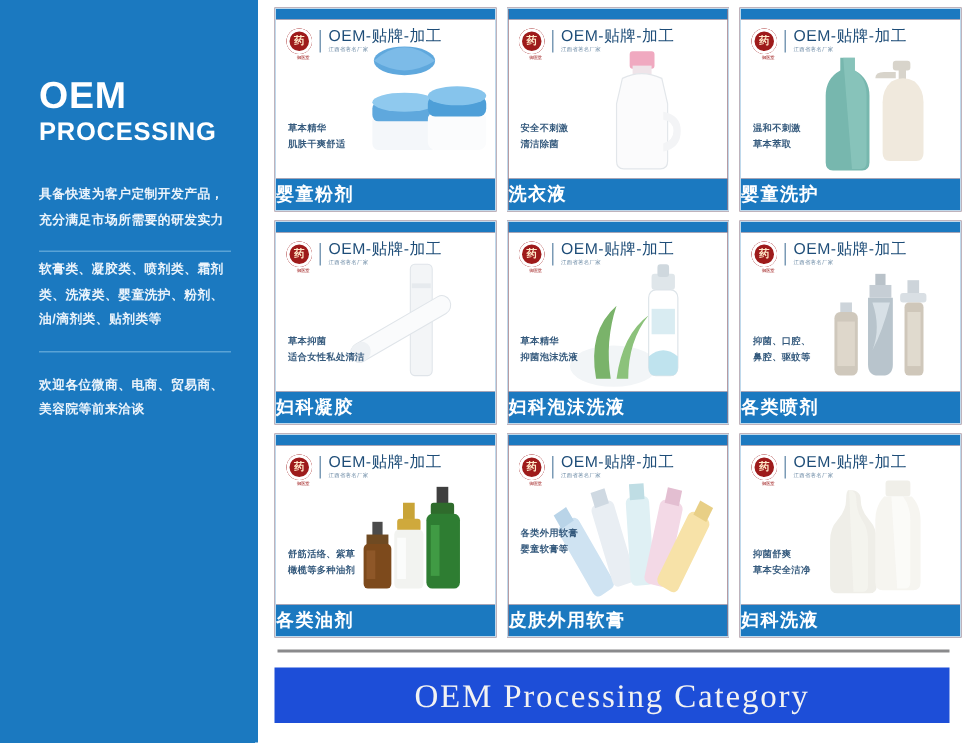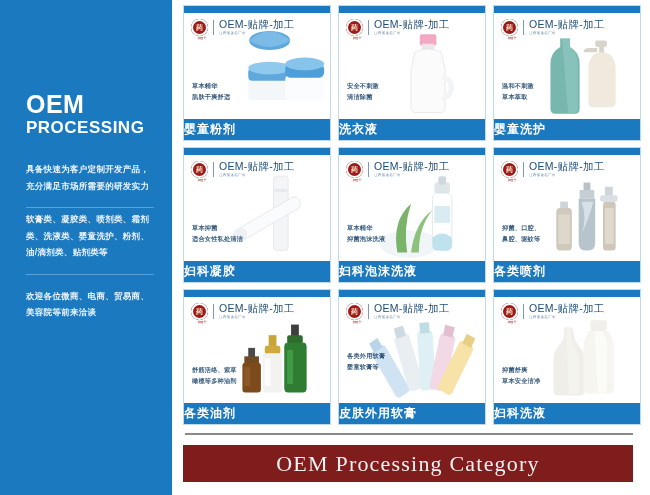--- a/index.html
+++ b/index.html
@@ -8,21 +8,21 @@
     font-family:"Liberation Sans","DejaVu Sans",sans-serif;
     background:#ffffff;
     position:relative;
     overflow:hidden;
   }
 
   
   #left-panel{
     position:absolute; left:0; top:0; width:172px; height:495px;
     background:#1b79c0;
-    padding:90px 16px 0 26px;
+    padding:50px 16px 0 26px;
   }
   #panel-title{ color:#ffffff; font-weight:bold; line-height:1.12; letter-spacing:.5px; }
   #panel-title .l1{ display:block; font-size:25px; }
   #panel-title .l2{ display:block; font-size:17px; }
 
   .panel-para{
     color:#eaf3fb; font-size:8.5px; line-height:1.95; font-weight:bold;
     letter-spacing:.3px;
   }
   #para-1{ margin-top:24px; }
@@ -83,21 +83,21 @@
     display:flex; align-items:center;
     color:#ffffff; font-size:12px; font-weight:bold; letter-spacing:1px;
   }
 
   
   .art{ position:absolute; inset:0; z-index:2; }
 
   
   #banner{
     position:absolute; left:183px; top:445px; width:450px; height:37px;
-    background:#7f1d1d;
+    background:#1d4ed8;
   }
   #banner-text{
     width:100%; height:100%;
     display:flex; align-items:center; justify-content:center;
     color:#f2f2f2; font-family:"Liberation Serif","DejaVu Serif",serif;
     font-size:22px; letter-spacing:1.2px;
   }
   #banner-rule{
     position:absolute; left:185px; top:433px; width:448px; height:2px;
     background:#8a8a8c;

